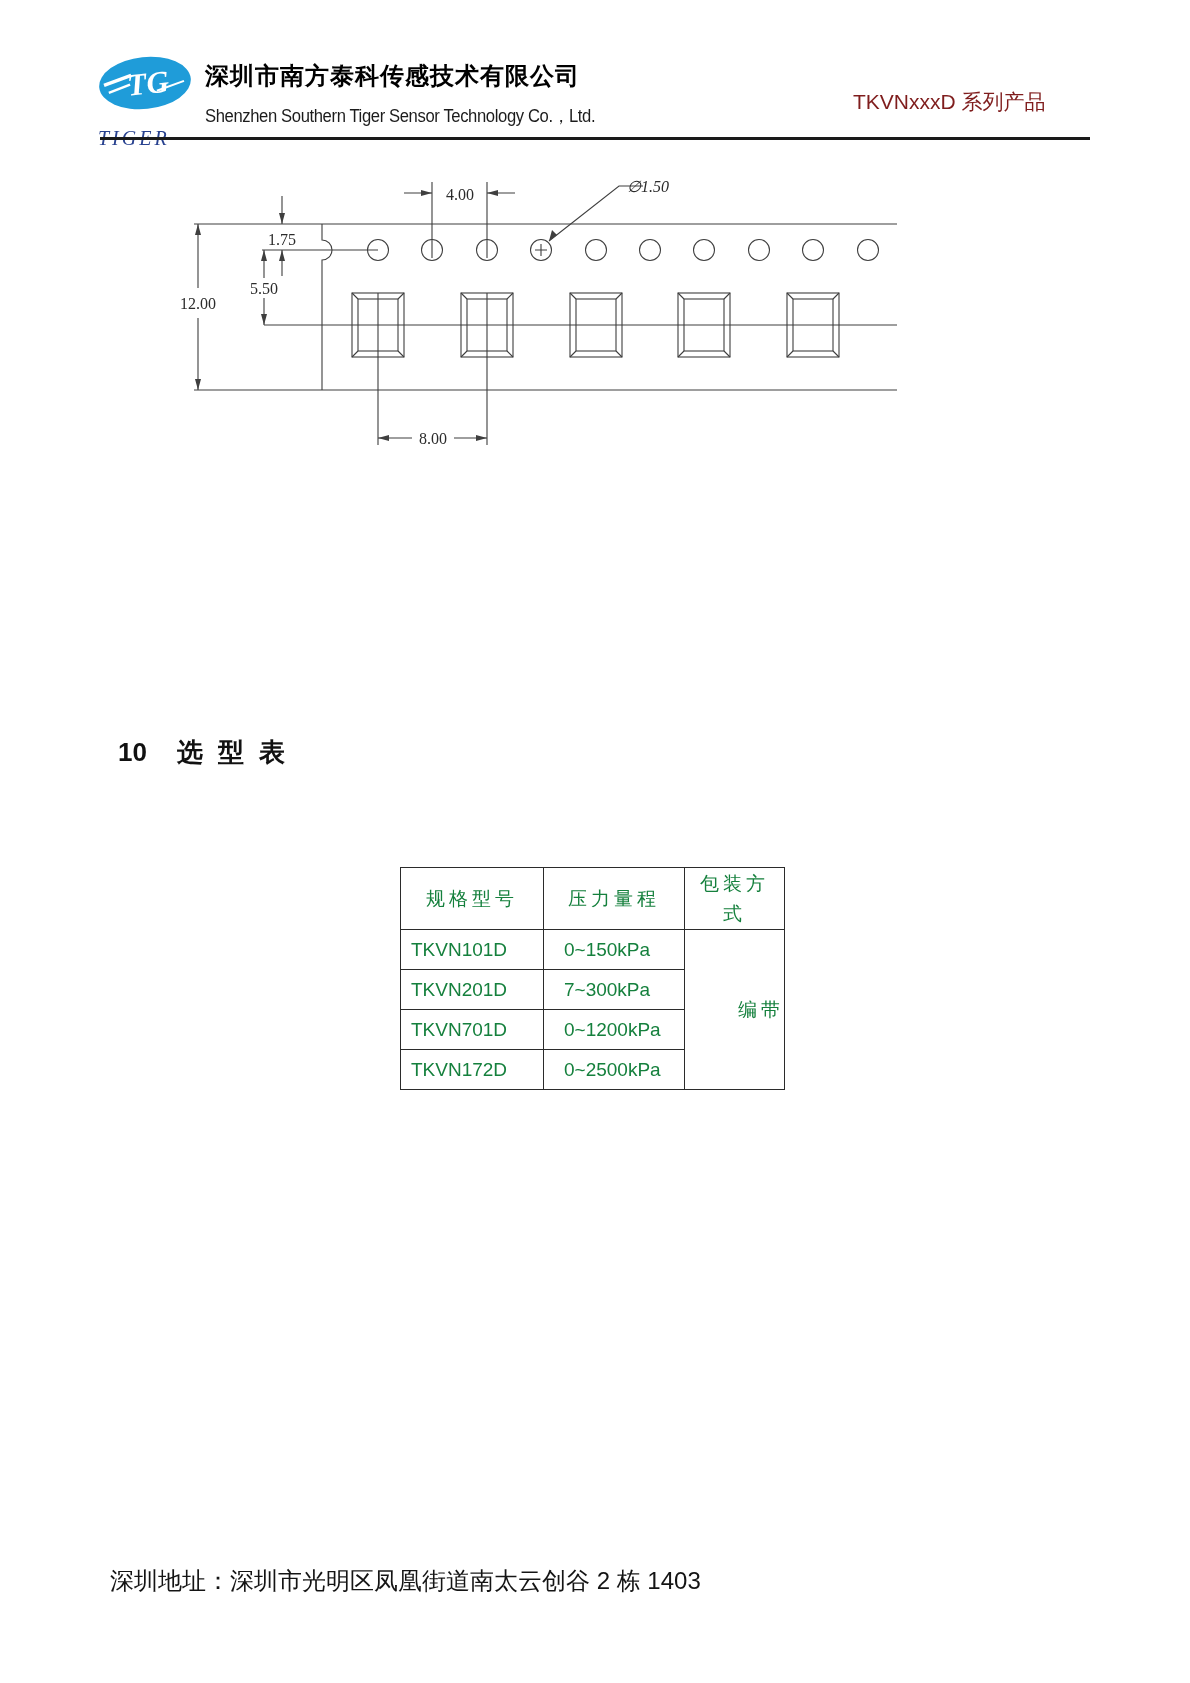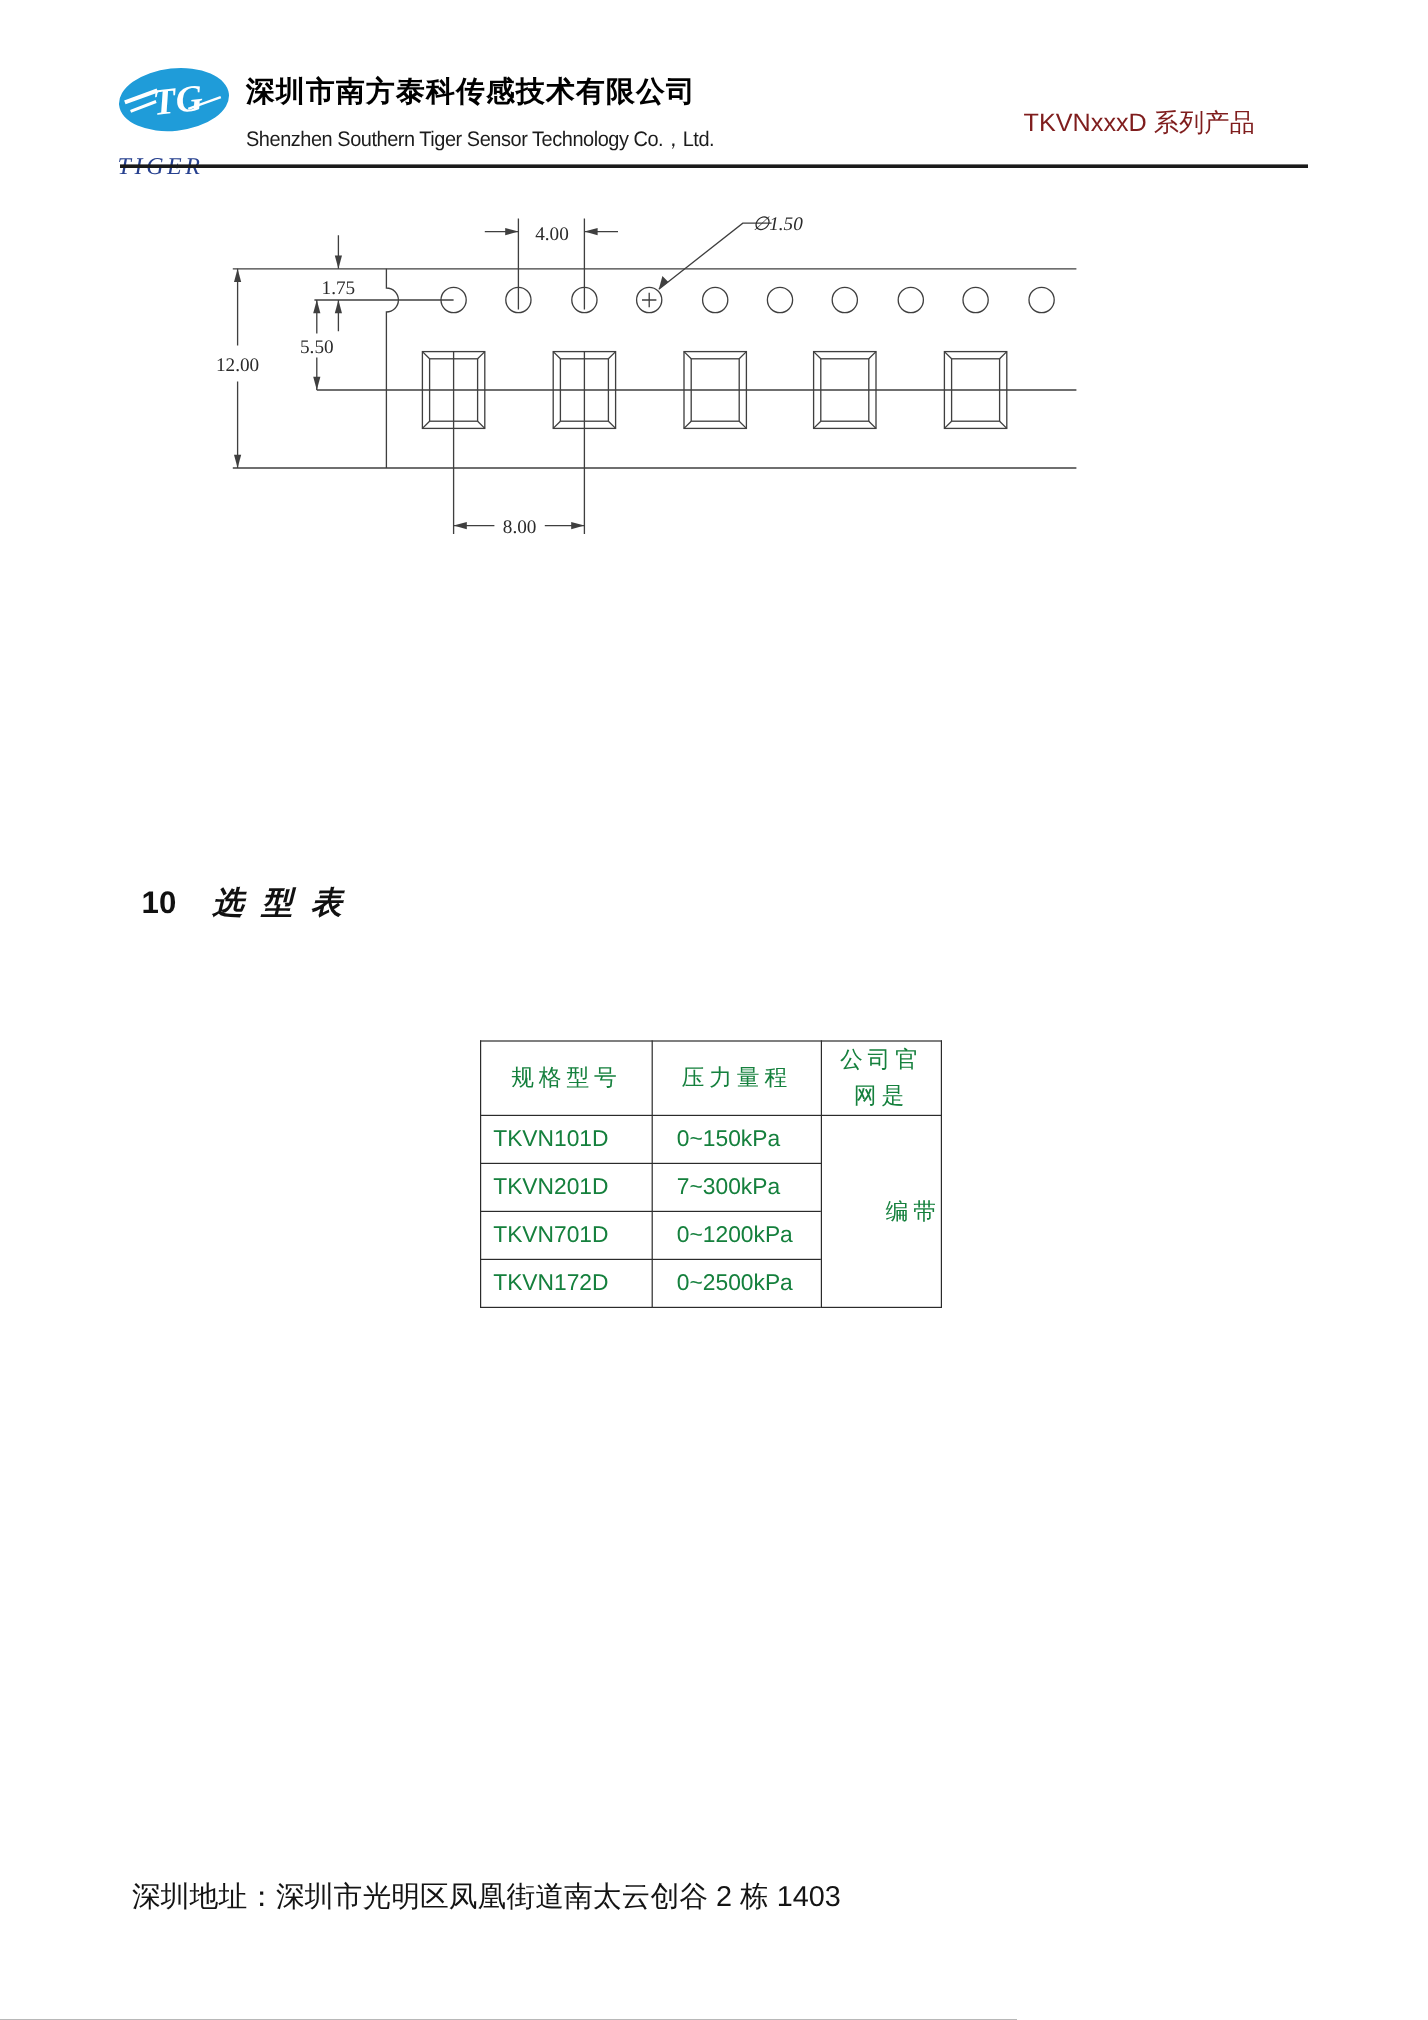--- a/index.html
+++ b/index.html
@@ -29,21 +29,21 @@
     position:absolute;left:100px;top:137px;width:990px;height:3px;background:#1a1a1a;
   }
   
   .drawing{position:absolute;left:140px;top:150px;width:760px;height:300px;}
   .drawing svg{display:block;}
   
   .section-h{
     position:absolute;left:118px;top:735px;font-size:26px;font-weight:bold;color:#111;
   }
   .section-h .num{margin-right:30px;}
-  .section-h .ttl{letter-spacing:15px;font-style:italic;}
+  .section-h .ttl{letter-spacing:15px;}
   
   .sel-table{
     position:absolute;left:400px;top:867px;border-collapse:collapse;
     font-size:19px;color:#15803d;table-layout:fixed;
   }
   .sel-table th,.sel-table td{border:1.6px solid #2b2b2b;padding:0;}
   .sel-table th{
     height:62px;font-weight:normal;text-align:center;letter-spacing:4px;
     line-height:1.55;padding:0 8px;word-break:break-all;
   }
@@ -178,21 +178,21 @@
   <table class="sel-table">
     <colgroup>
         <col style="width:143px">
         <col style="width:141px">
         <col style="width:100px">
       </colgroup>
     <thead>
       <tr>
         <th>规格型号</th>
         <th>压力量程</th>
-        <th>公司官网是</th>
+        <th>包装方式</th>
       </tr>
     </thead>
     <tbody>
       <tr>
         <td class="c-model">TKVN101D</td>
         <td class="c-range">0~150kPa</td>
         <td class="c-pack" rowspan="4">编带</td>
       </tr>
       <tr>
         <td class="c-model">TKVN201D</td>

